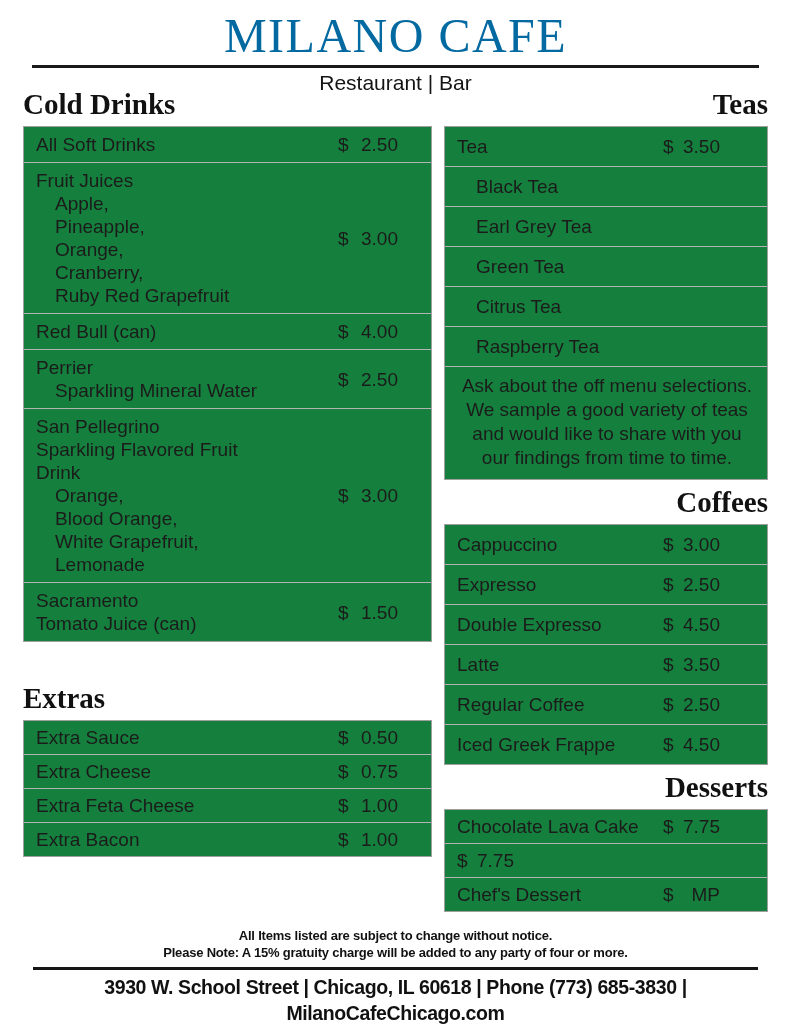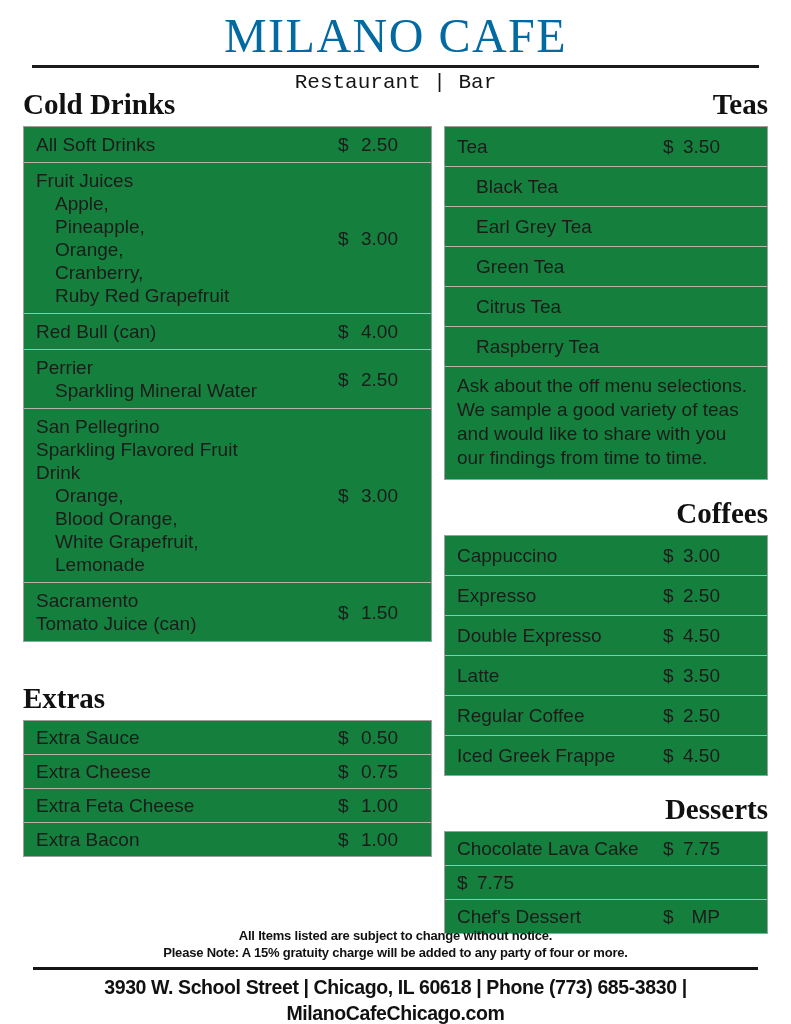--- a/index.html
+++ b/index.html
@@ -18,21 +18,21 @@
     font-weight: 400;
     font-size: 48px;
     line-height: 52px;
     text-align: center;
     letter-spacing: 1.5px;
     margin-top: 10px;
     color: #0369a1;
   }
   .title-rule { height: 3px; background: #1a1a1a; margin: 3px 32px 0; }
   .subtitle {
-    font-family: Liberation Mono, monospace;
+    font-family: Liberation Sans, sans-serif;
     font-size: 21px;
     line-height: 26px;
     text-align: center;
     margin-top: 2px;
     color: #141414;
   }
 
   
   .columns { display: flex; justify-content: space-between; padding: 0 23px; margin-top: -8px; }
   .col-left  { width: 409px; }
@@ -41,21 +41,21 @@
   h2.section-heading {
     font-family: "Liberation Serif", serif;
     font-weight: 700;
     font-size: 29px;
     line-height: 33px;
     color: #111;
     margin-bottom: 5px;
   }
   .align-right { text-align: right; }
   .gap-top    { margin-top: 40px; }
-  .gap-top-sm { margin-top: 17px; }
+  .gap-top-sm { margin-top: 6px; }
 
   
   .menu-table { border: 1px solid #9f9f9f; background: #15803d; }
   .row {
     display: flex;
     align-items: center;
     padding: 6px 0 6px 12px;
     font-size: 19px;
     line-height: 23px;
   }
@@ -64,21 +64,21 @@
   .line.indent { padding-left: 19px; }
 
   .price { display: flex; justify-content: space-between; flex: none; width: 60px; margin-right: 33px; }
   .col-right .price { width: 57px; margin-right: 47px; }
 
   .teas .row,
   .roomy .row { padding-top: 8px; padding-bottom: 8px; }
   .compact .row { padding-top: 5px; padding-bottom: 5px; }
 
   .row.note-row { display: block; padding: 7px 10px 9px 12px; }
-  .note-text { font-size: 19px; line-height: 24px; }
+  .note-text { font-size: 19px; line-height: 24px; text-align: center; }
 
   
   .footer { position: absolute; left: 0; right: 0; bottom: 8px; text-align: center; color: #111; }
   .notice {
     font-weight: 700;
     font-size: 13px;
     line-height: 17px;
     letter-spacing: -0.2px;
   }
   .footer-rule { height: 3px; background: #151515; margin: 6px 33px 4px; }

